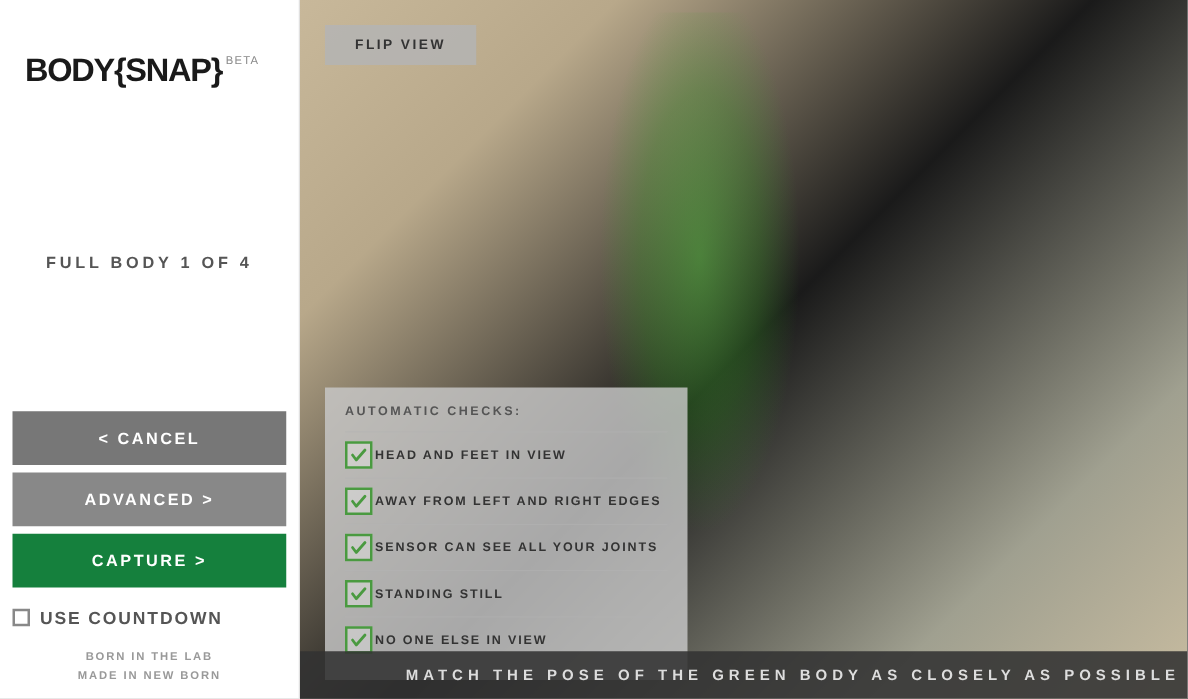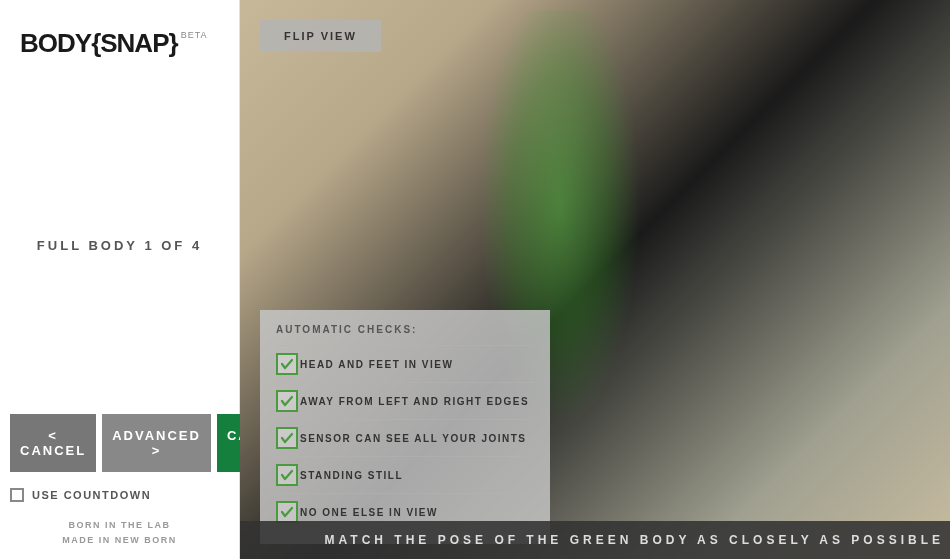--- a/index.html
+++ b/index.html
@@ -22,20 +22,21 @@
       padding: 20px 0 0 0;
       border-right: 1px solid #e0e0e0;
       position: relative;
     }
 
     .logo-area {
       width: 100%;
       padding: 10px 20px 20px 20px;
       display: flex;
       align-items: center;
+      margin-top: 13px;
     }
 
     .logo-text {
       font-size: 26px;
       font-weight: 900;
       letter-spacing: -1px;
       color: #1a1a1a;
       line-height: 1;
     }
 
@@ -60,21 +61,21 @@
       font-weight: bold;
       letter-spacing: 3px;
       color: #555;
       text-align: center;
     }
 
     .sidebar-buttons {
       width: 100%;
       padding: 0 10px 10px 10px;
       display: flex;
-      flex-direction: row;
+      flex-direction: column;
       gap: 6px;
     }
 
     .sidebar-btn {
       width: 100%;
       padding: 14px 10px;
       border: none;
       cursor: pointer;
       font-size: 13px;
       font-weight: bold;
@@ -108,21 +109,21 @@
     .checkbox-box {
       width: 14px;
       height: 14px;
       border: 2px solid #888;
       display: inline-block;
       flex-shrink: 0;
       background: #fff;
     }
 
     .countdown-label {
-      font-size: 11px;
+      font-size: 14px;
       letter-spacing: 1.5px;
       color: #555;
       font-weight: bold;
     }
 
     .sidebar-footer {
       padding: 10px 0 12px 0;
       text-align: center;
       font-size: 9px;
       letter-spacing: 1.5px;

